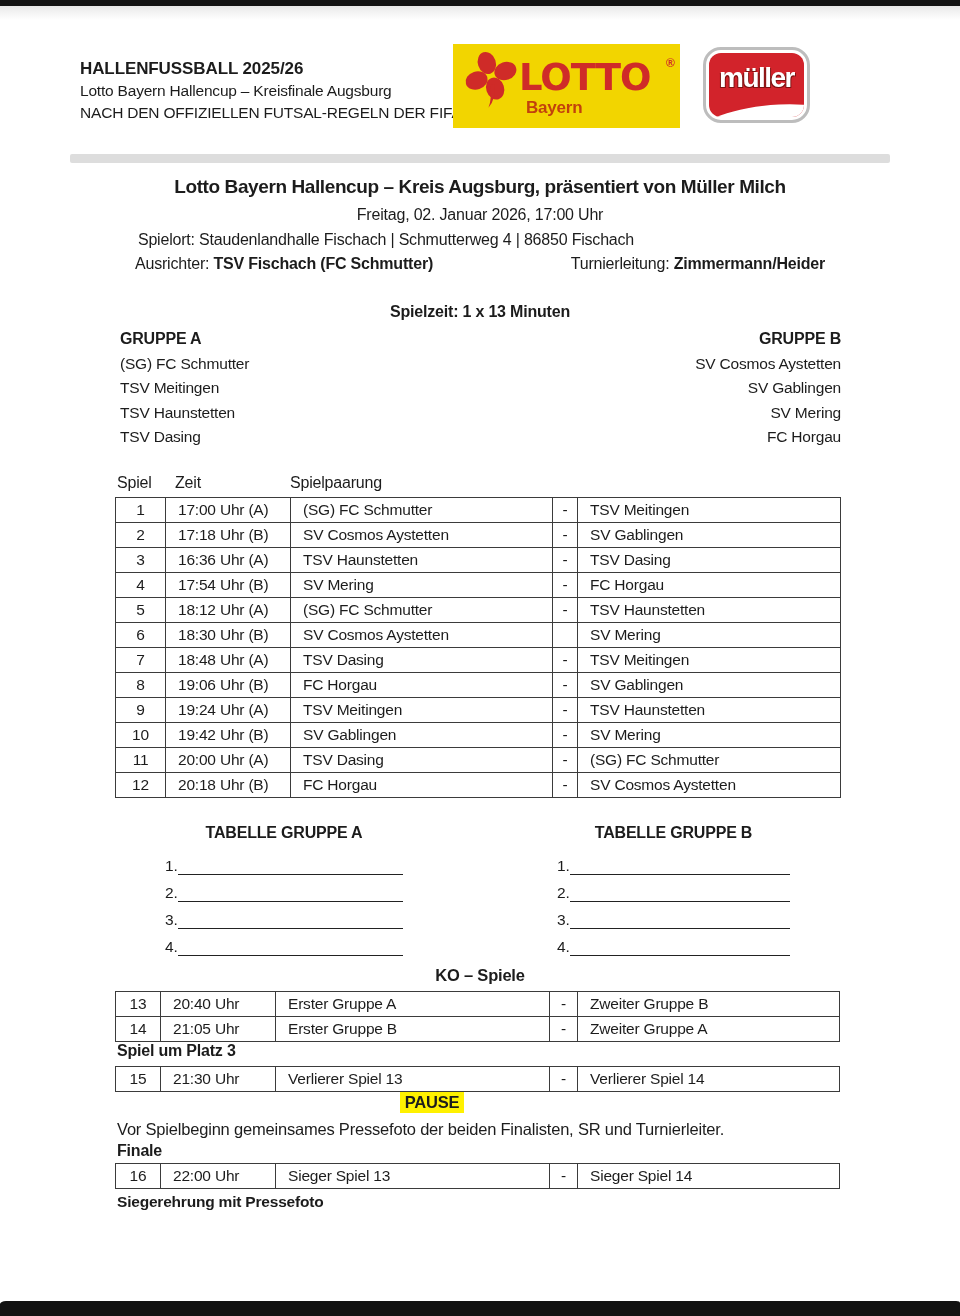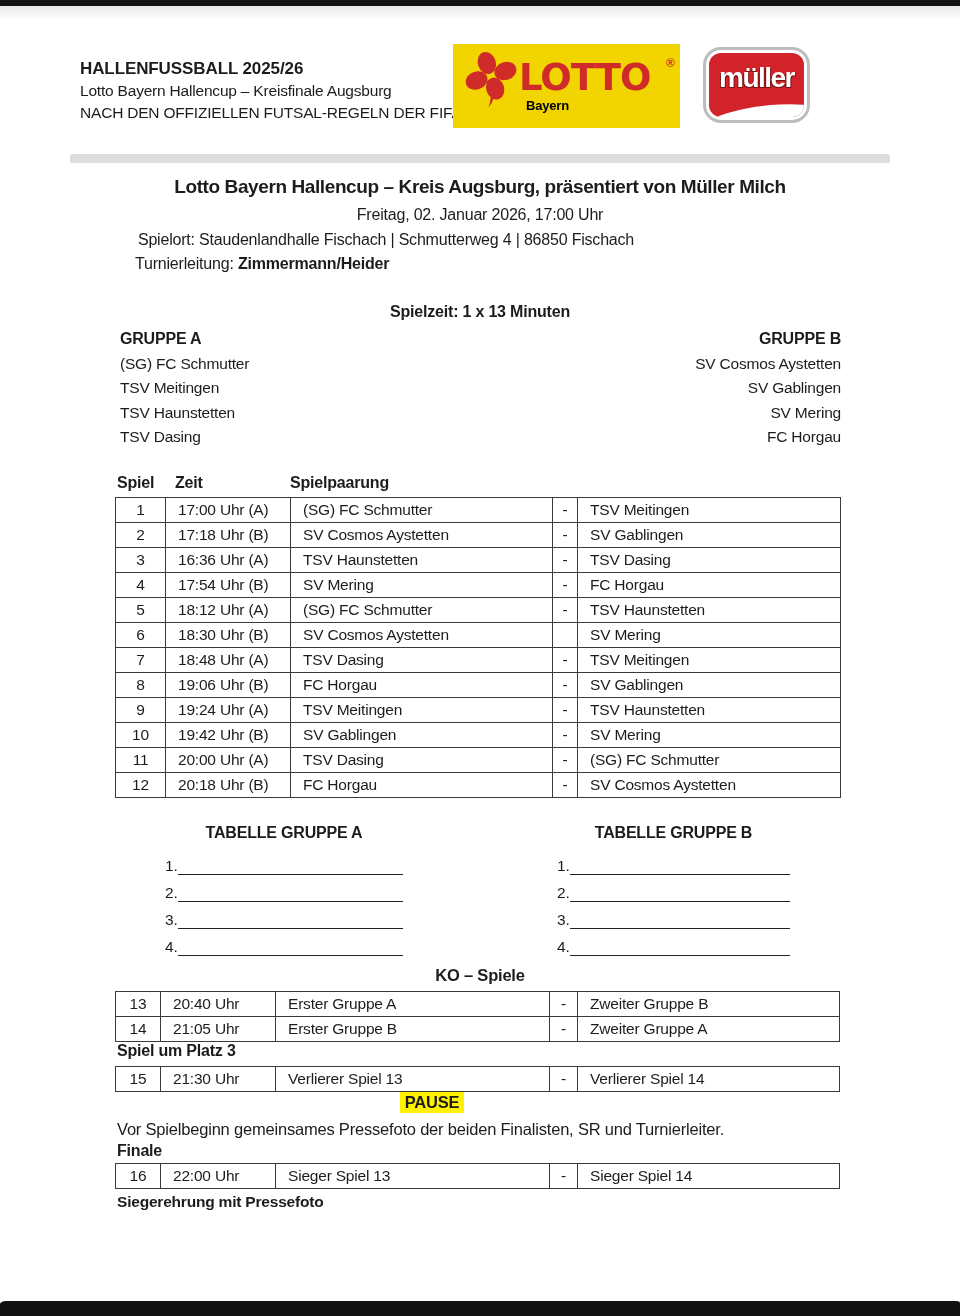--- a/index.html
+++ b/index.html
@@ -21,21 +21,21 @@
   .hdr-block{left:80px;top:58px;line-height:22px;}
   .hdr-title{font-size:17px;font-weight:bold;letter-spacing:-0.1px;}
   .hdr-sub,.hdr-rules{font-size:15.5px;}
 
   
   .lotto{left:453px;top:44px;width:227px;height:84px;background:#f2d500;}
   .lotto .clover{position:absolute;left:10px;top:4px;width:56px;height:60px;}
   .lotto .word{position:absolute;left:66px;top:12px;font-size:37px;font-weight:bold;
     color:#cf2b28;letter-spacing:-1px;font-family:"DejaVu Sans",sans-serif;}
   .lotto .reg{position:absolute;left:213px;top:12px;font-size:12px;font-weight:bold;color:#cf2b28;}
-  .lotto .region{position:absolute;left:73px;top:54px;font-size:13px;font-weight:bold;color:#000000;}
+  .lotto .region{position:absolute;left:73px;top:54px;font-size:17px;font-weight:bold;color:#c2410c;}
 
   
   .mueller{left:703px;top:47px;width:107px;height:76px;background:#ffffff;
     border:3px solid #bdbdbd;border-radius:18px;box-sizing:border-box;}
   .mueller .inner{position:absolute;left:3px;top:3px;right:3px;bottom:3px;
     background:#d2232b;border-radius:12px;overflow:hidden;}
   .mueller .word{position:absolute;left:0;right:0;top:9px;text-align:center;
     font-size:28px;font-weight:bold;color:#ffffff;letter-spacing:-1.5px;
     text-shadow:1px 1px 0 #7d1212, -1px 1px 0 #7d1212;}
   .mueller .wave{position:absolute;left:-12px;bottom:-16px;width:145px;height:28px;
@@ -51,21 +51,21 @@
   .b{font-weight:bold;}
   .ev-duration{left:0;top:303px;width:960px;text-align:center;font-size:16px;font-weight:bold;}
 
   
   .groups{left:120px;top:327px;width:721px;display:flex;justify-content:space-between;}
   .group{font-size:15.5px;line-height:24.6px;}
   .group.right{text-align:right;}
   .group .g-title{font-weight:bold;font-size:16px;}
 
   
-  .sched-hdr{left:117px;top:474px;font-size:16px;font-weight:bold;}
+  .sched-hdr{left:117px;top:474px;font-size:16px;font-weight:normal;}
   .sched-hdr .h-zeit{position:absolute;left:58px;top:0;}
   .sched-hdr .h-paarung{position:absolute;left:173px;top:0;}
 
   
   table.grid{border-collapse:collapse;table-layout:fixed;}
   table.grid td{border:1.6px solid #3b3b3b;height:25px;padding:0 0 0 12px;
     font-size:15.5px;white-space:nowrap;overflow:hidden;box-sizing:border-box;}
   table.grid td.c-nr{text-align:center;padding:0;}
   table.grid td.c-sep{text-align:center;padding:0;}
   .main-table{left:115px;top:497px;width:725px;}
@@ -131,20 +131,21 @@
     <div class="wave"></div>
   </div>
 </div>
 
 <div class="abs divider"></div>
 
 <div class="abs ev-title b">Lotto Bayern Hallencup – Kreis Augsburg, präsentiert von Müller Milch</div>
 <div class="abs ev-date">Freitag, 02. Januar 2026, 17:00 Uhr</div>
 <div class="abs ev-venue">Spielort: Staudenlandhalle Fischach | Schmutterweg 4 | 86850 Fischach</div>
 <div class="abs ev-hosts">
+  <span><span>Ausrichter: </span><span class="b">TSV Fischach (FC Schmutter)</span></span>
   <span><span>Turnierleitung: </span><span class="b">Zimmermann/Heider</span></span>
 </div>
 <div class="abs ev-duration">Spielzeit: 1 x 13 Minuten</div>
 
 <div class="abs groups">
   <div class="group">
     <div class="g-title">GRUPPE A</div>
     <div>(SG) FC Schmutter</div>
     <div>TSV Meitingen</div>
     <div>TSV Haunstetten</div>

